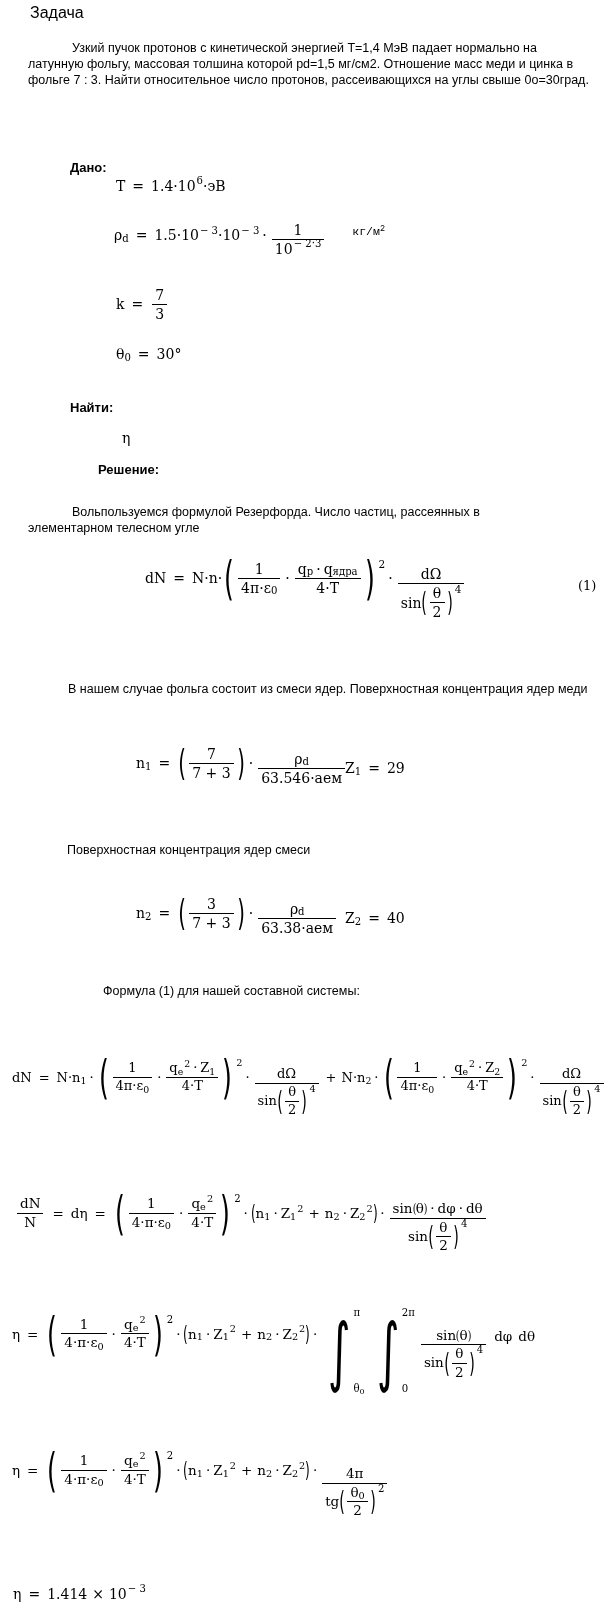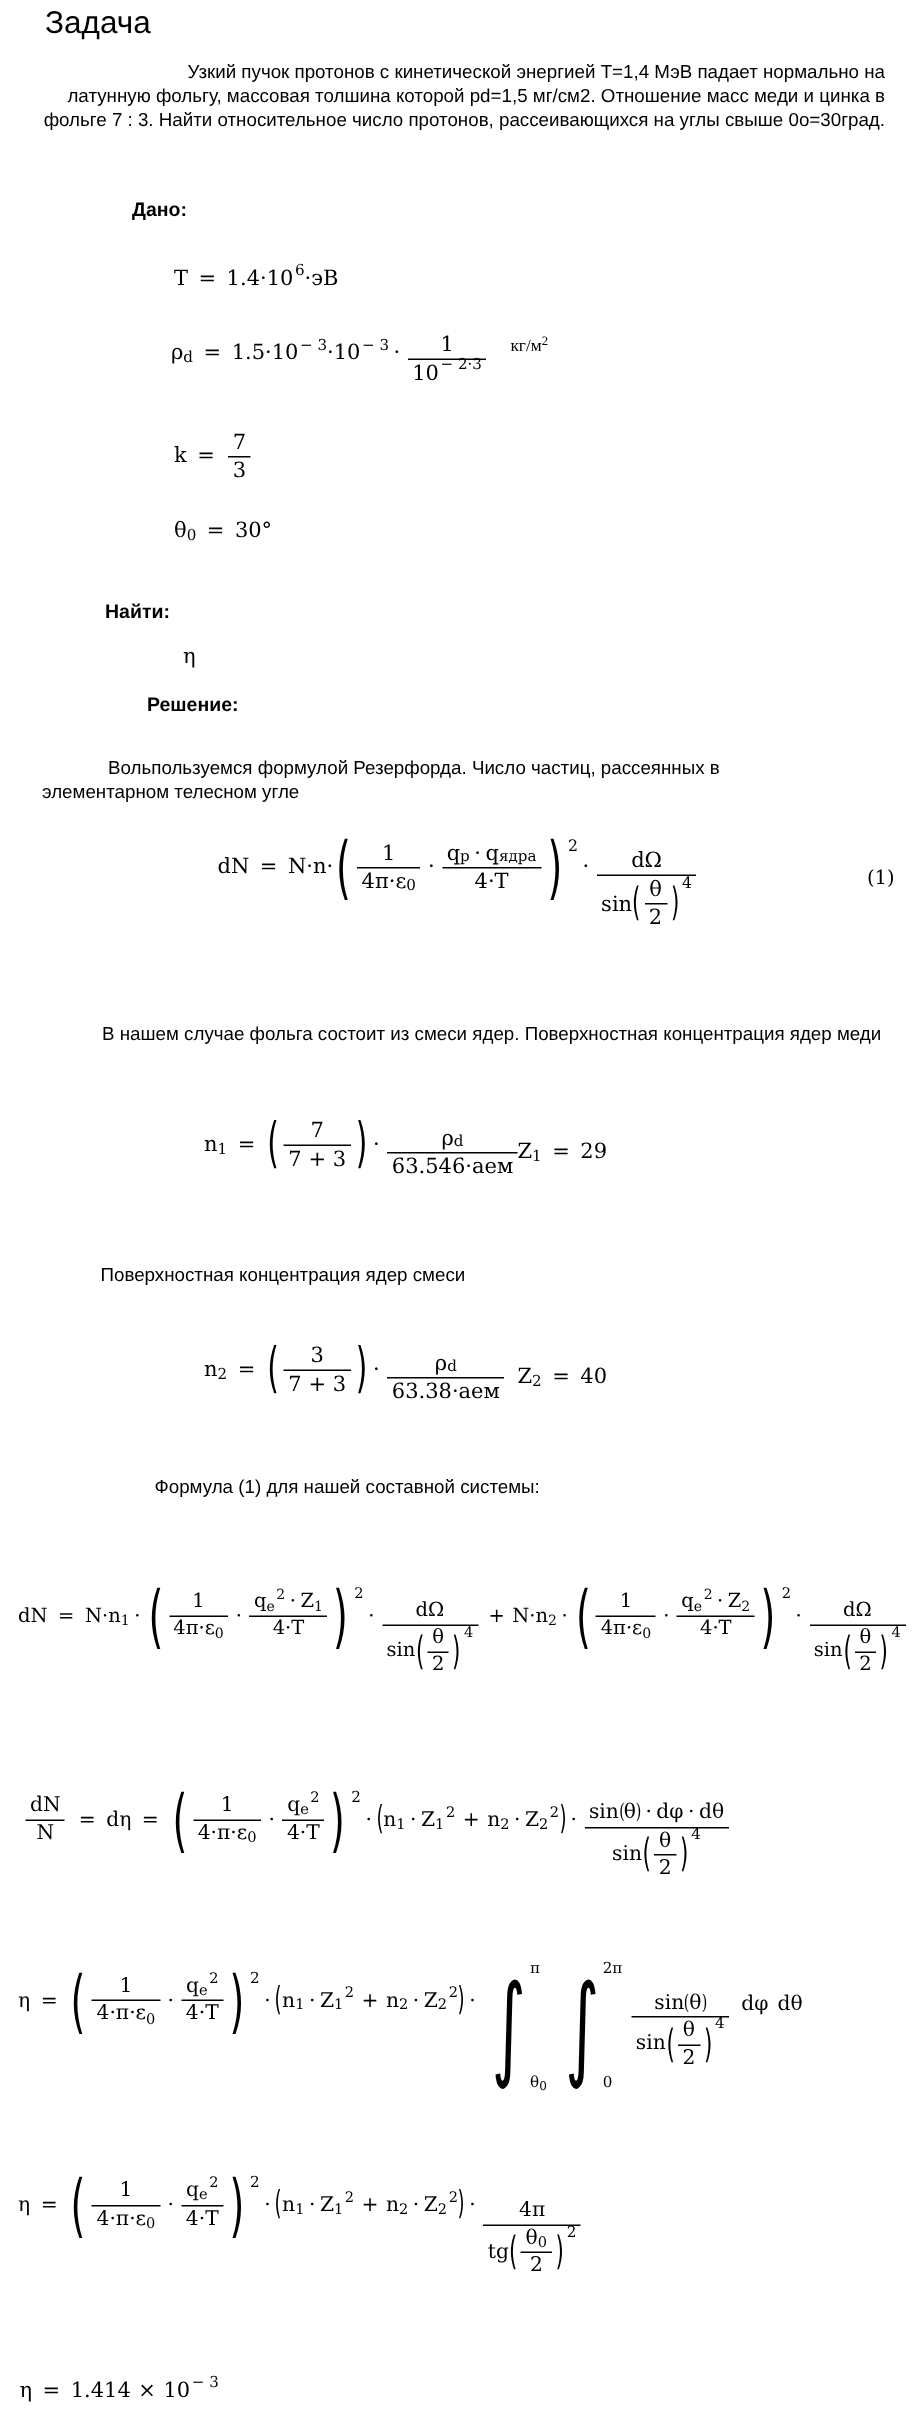--- a/index.html
+++ b/index.html
@@ -1,18 +1,18 @@
 <!DOCTYPE html>
 <html><head>
 <meta charset="utf-8">
 <style>
   html,body{margin:0;padding:0;background:#fff;}
   #page{position:relative;width:614px;height:1616px;background:#ffffff;color:#000;
         font-family:"Liberation Sans",sans-serif;overflow:hidden;}
-  .title{position:absolute;left:30px;top:4px;margin:0;font-size:21px;font-weight:normal;
+  .title{position:absolute;left:30px;top:4px;margin:0;font-size:16px;font-weight:normal;
          font-family:"Liberation Sans",sans-serif;}
   .para{position:absolute;margin:0;font-size:12.5px;line-height:16px;}
   .lbl{position:absolute;font-size:13px;font-weight:bold;}
   
   .math{position:absolute;display:flex;align-items:center;white-space:nowrap;
         font-family:"DejaVu Serif",serif;font-size:14px;line-height:1.2;}
   .f13{font-size:13px;} .f135{font-size:13.5px;}
   .t{display:inline-block;}
   .eq{margin:0 7px;} .dt{margin:0 3px;} .pm{margin:0 5px;}
   .sb{font-size:0.72em;position:relative;top:0.34em;line-height:1;display:inline-block;}
@@ -25,39 +25,39 @@
        line-height:0.8;margin:0 -2px;}
   .p56{font-size:46px;} .p40{font-size:36px;} .p30{font-size:26px;} .p26{font-size:22px;}
   .pw{align-self:flex-start;font-size:0.75em;position:relative;top:-2px;margin-left:2px;}
   .psm{display:inline-block;transform:scaleX(0.7);margin:0 -1px;}
   .intgrp{display:inline-flex;align-items:center;height:92px;margin:0 4px;}
   .intsign{font-family:"DejaVu Sans",sans-serif;font-size:58px;line-height:0.6;
            transform:scale(0.75,1.3);display:inline-block;}
   .intlims{display:inline-flex;flex-direction:column;justify-content:space-between;
            align-self:stretch;font-size:0.75em;margin-left:-1px;padding:2px 0;}
   .sbb{font-size:8px;position:relative;top:2px;}
-  .unit{font-family:Liberation Serif, serif;font-size:11.5px;margin-left:14px;position:relative;top:-4px;}
+  .unit{font-family:Liberation Mono, monospace;font-size:11.5px;margin-left:26px;position:relative;top:-4px;}
   .usup{font-size:8.5px;position:relative;top:-4px;}
   .dn4{position:relative;top:4px;} .dn5{position:relative;top:5px;}
   .dn14{position:relative;top:14px;} .dn15{position:relative;top:15px;}
   .dn17{position:relative;top:17px;} .dn20{position:relative;top:20px;}
   .dn22{position:relative;top:22px;} .dn2{position:relative;top:2px;}
   .flabel{position:absolute;font-family:"DejaVu Serif",serif;font-size:13px;}
   .tail{margin-left:6px;}
 </style>
 </head>
 <body>
 
 <div id="page">
 
   <h1 class="title">Задача</h1>
 
-  <p class="para" style="left:28px;top:40px;width:562px;text-indent:44px;text-align:right;">Узкий пучок протонов с кинетической энергией Т=1,4 МэВ падает нормально на латунную фольгу, массовая толшина которой pd=1,5 мг/см2. Отношение масс меди и цинка в фольге 7 : 3. Найти относительное число протонов, рассеивающихся на углы свыше 0о=30град.</p>
-
-  <div class="lbl" style="left:70px;top:132px;margin-left:18px;">Дано:</div>
+  <p class="para" style="left:28px;top:40px;width:562px;text-indent:44px;">Узкий пучок протонов с кинетической энергией Т=1,4 МэВ падает нормально на латунную фольгу, массовая толшина которой pd=1,5 мг/см2. Отношение масс меди и цинка в фольге 7 : 3. Найти относительное число протонов, рассеивающихся на углы свыше 0о=30град.</p>
+
+  <div class="lbl" style="left:70px;top:160px;">Дано:</div>
 
   <div class="math" style="left:116px;top:178px;">
     <span class="t">T</span>
     <span class="t eq">=</span>
     <span class="t">1.4·10</span>
     <span class="sp">6</span>
     <span class="t">·эВ</span>
   </div>
 
   <div class="math" style="left:114px;top:218px;">

